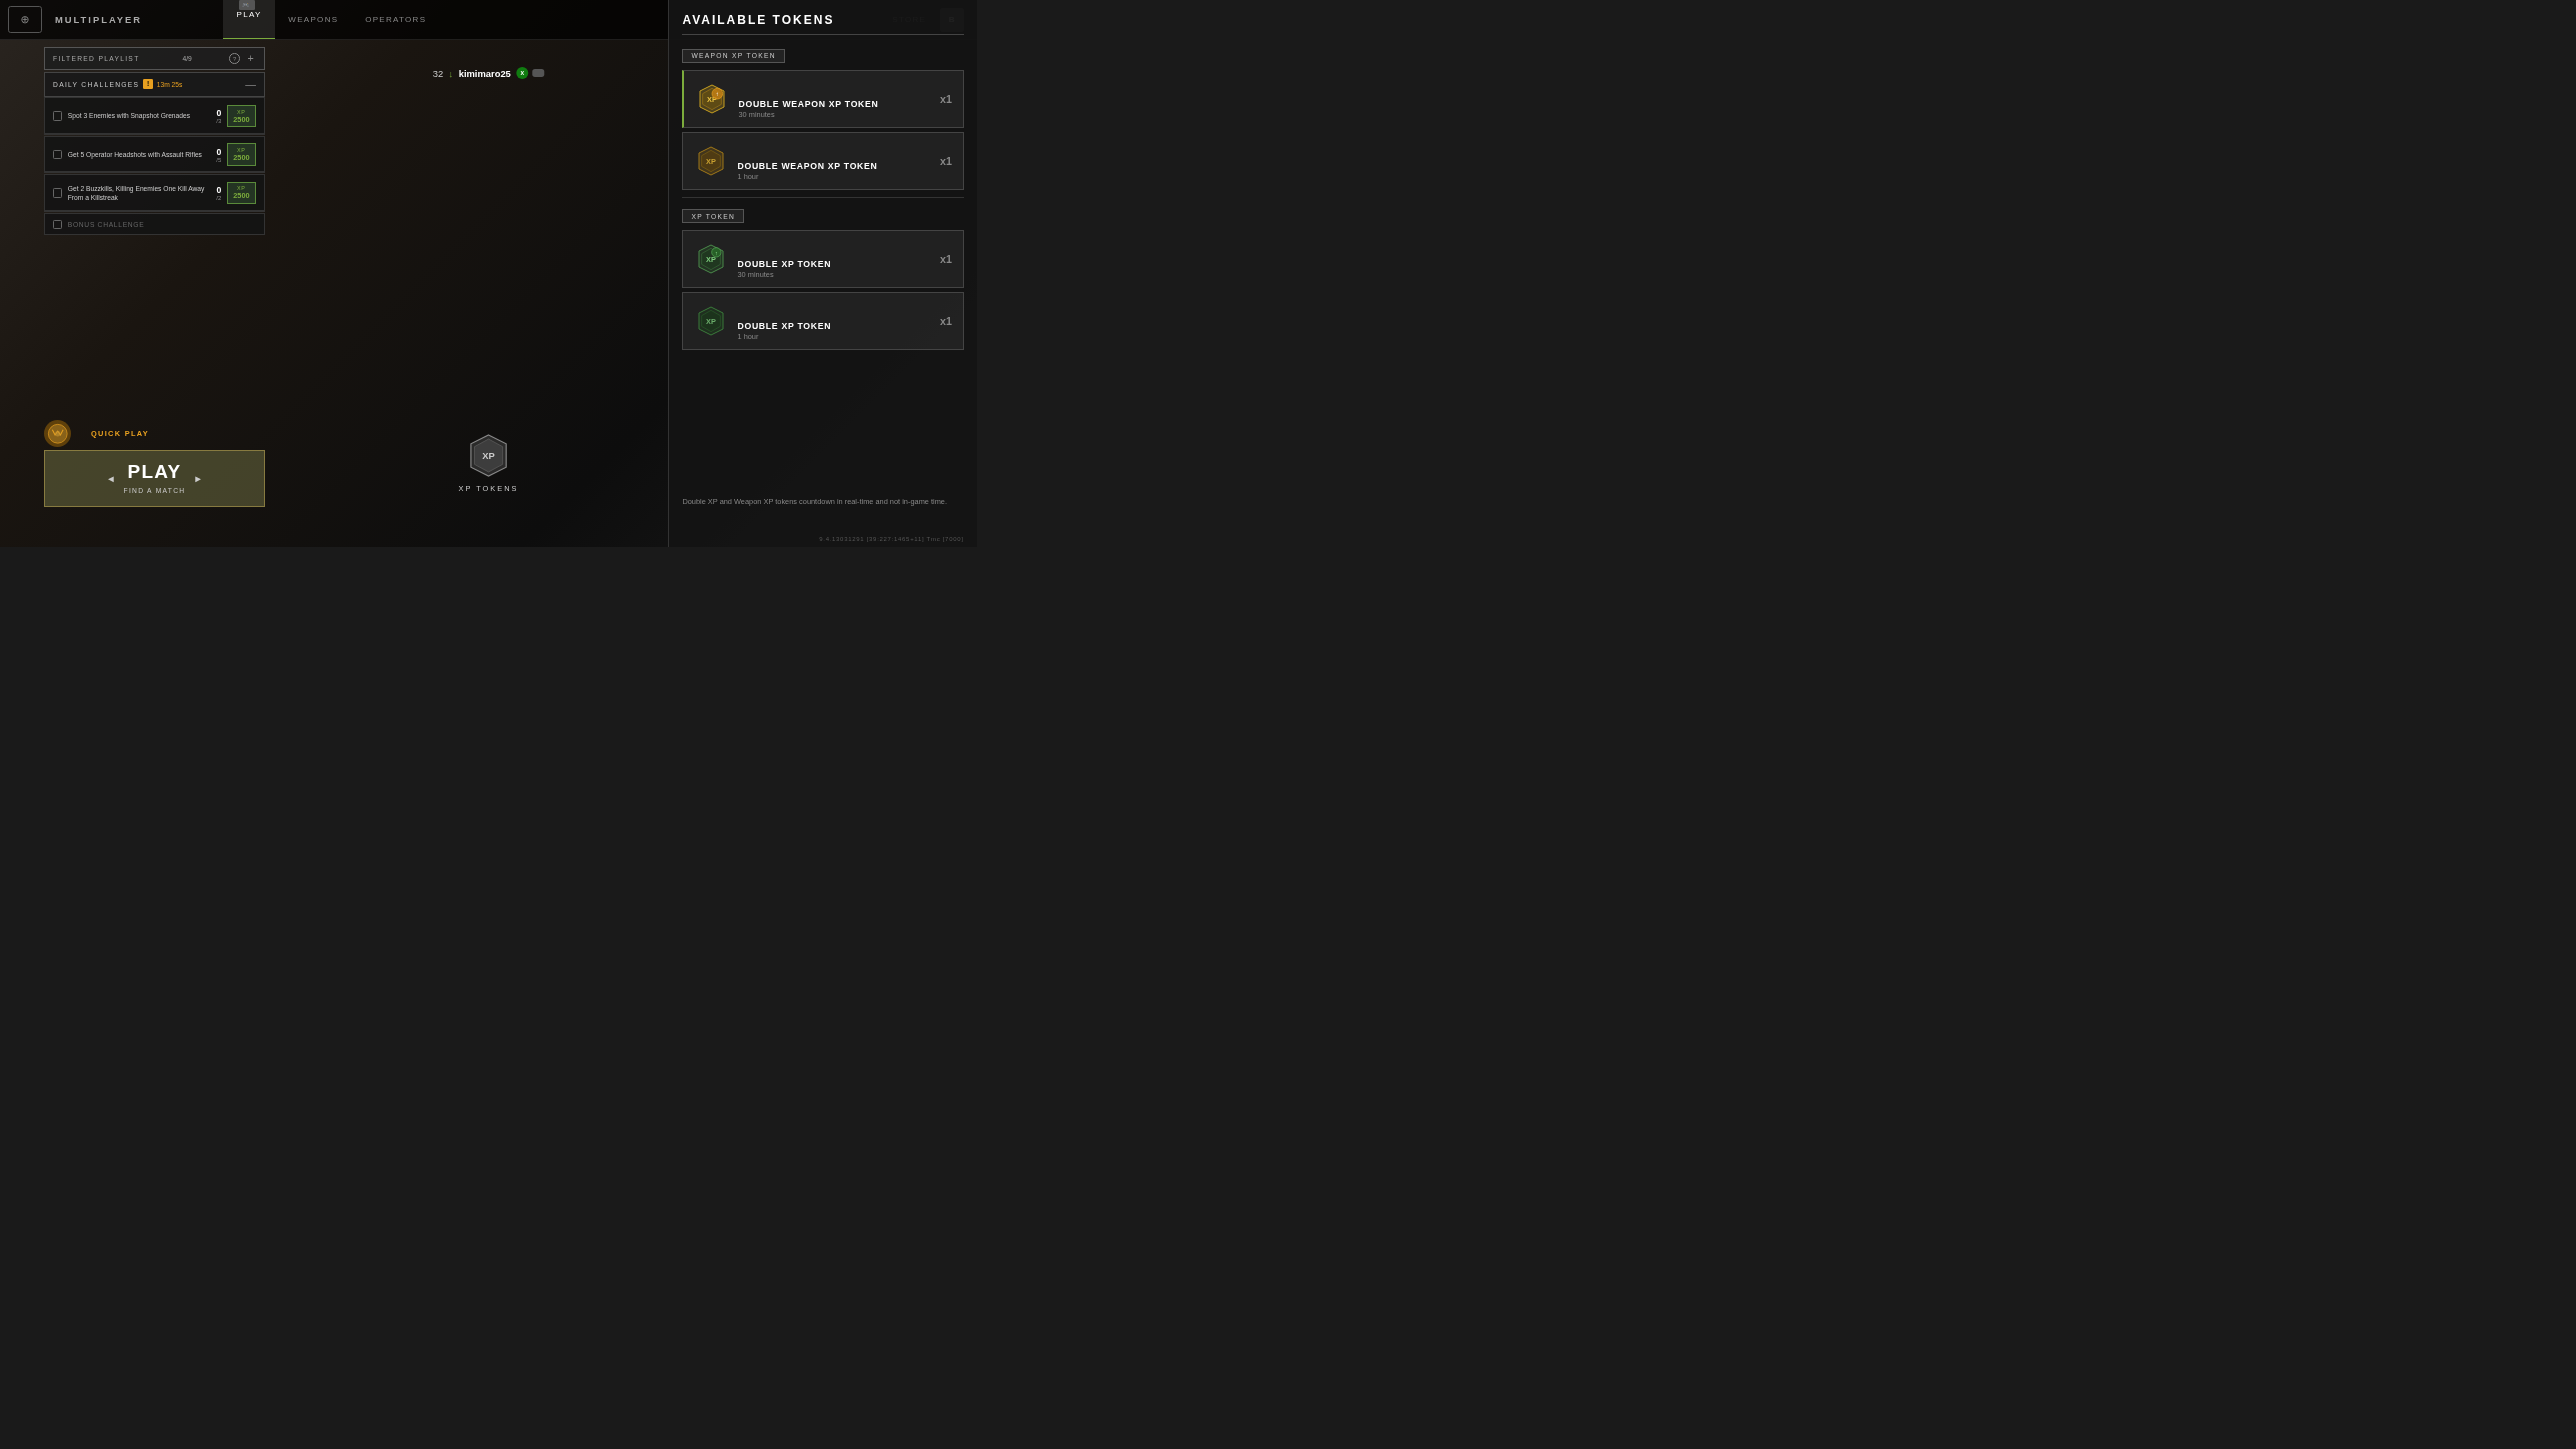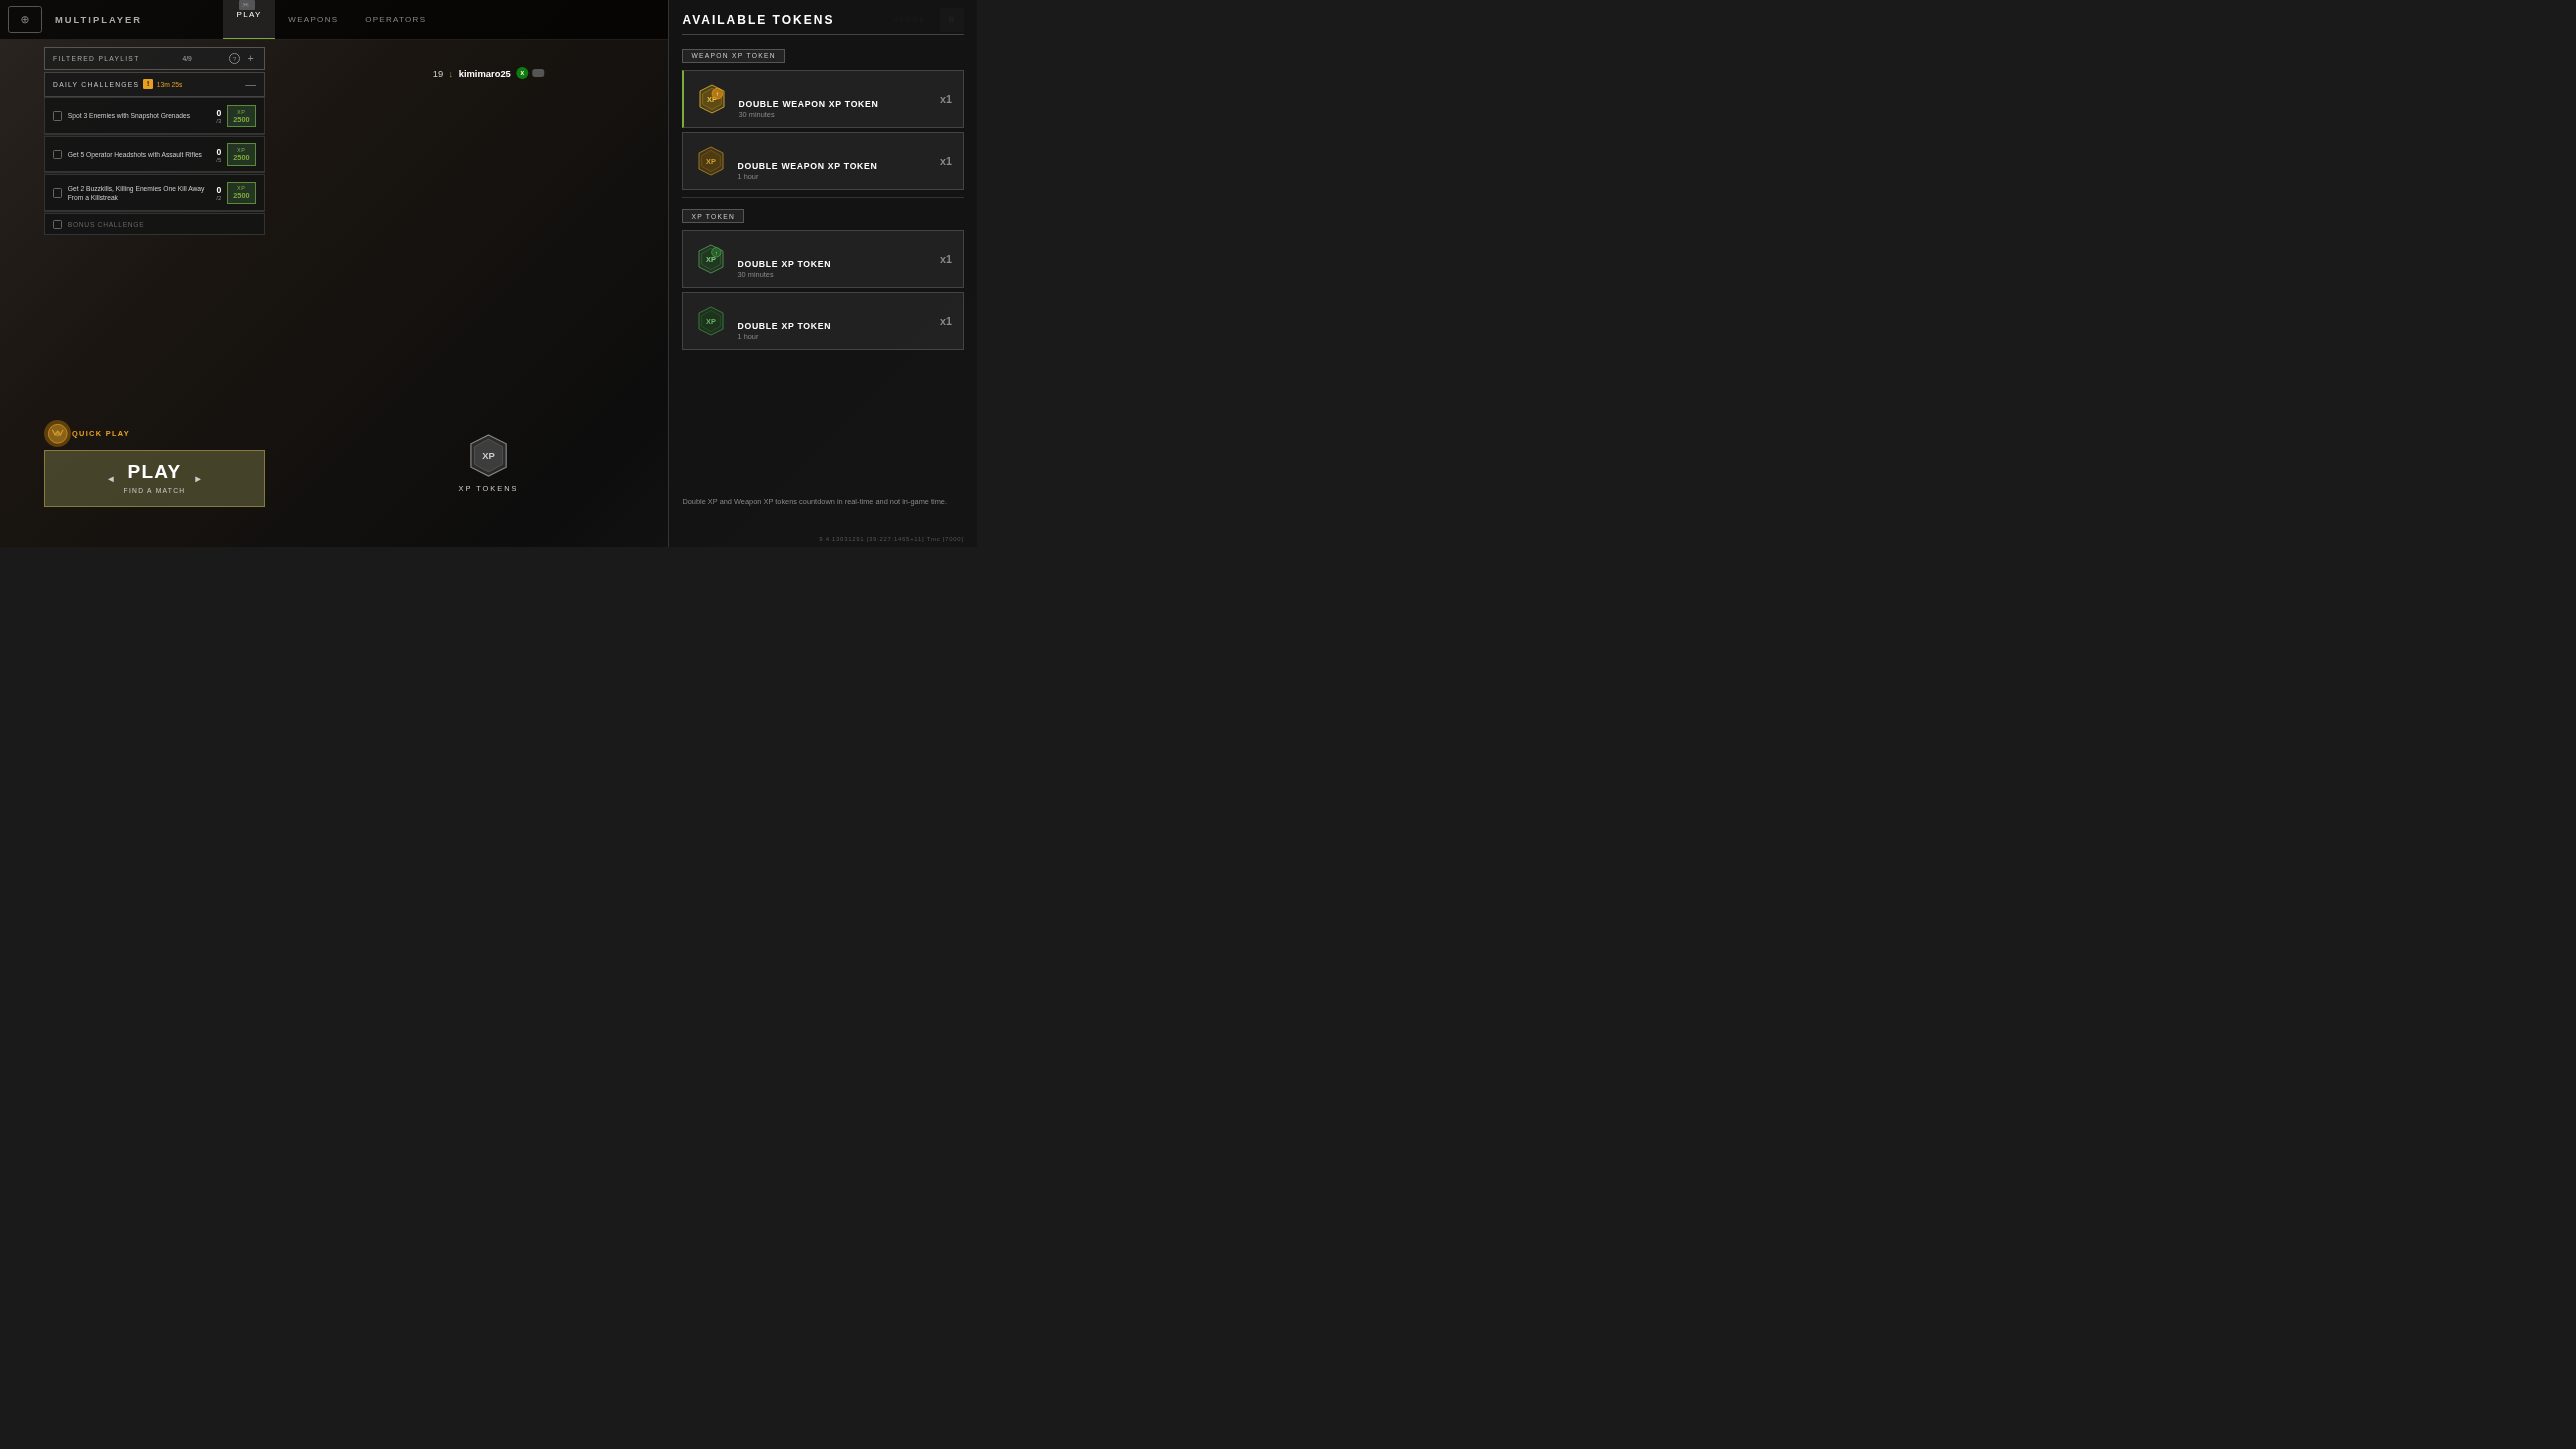--- a/index.html
+++ b/index.html
@@ -298,21 +298,21 @@
       position: absolute;
       bottom: 40px;
       left: 44px;
       width: 221px;
       z-index: 10;
     }
 
     .quick-play-bar {
       display: flex;
       align-items: center;
-      gap: 1px;
+      gap: 20px;
       margin-bottom: 2.7px;
     }
 
     .quick-play-icon {
       width: 27px;
       height: 27px;
       background: rgba(255,165,0,0.3);
       border-radius: 50%;
       display: flex;
       align-items: center;
@@ -584,21 +584,21 @@
 
   <div class="nav-right">
     <span class="nav-store">STORE</span>
     <div class="back-btn">
       <span>B</span>
     </div>
   </div>
 </div>
 
 <div class="player-info">
-  <span class="player-level">19</span>
+  <span class="player-level">32</span>
   <span class="player-level-arrow">↓</span>
   <span class="player-name">kimimaro25</span>
   <div class="platform-icons">
     <div class="xbox-icon">
       <span style="font-size:5.4px; color:#fff;">X</span>
     </div>
     <div class="controller-small"></div>
   </div>
 </div>
 

